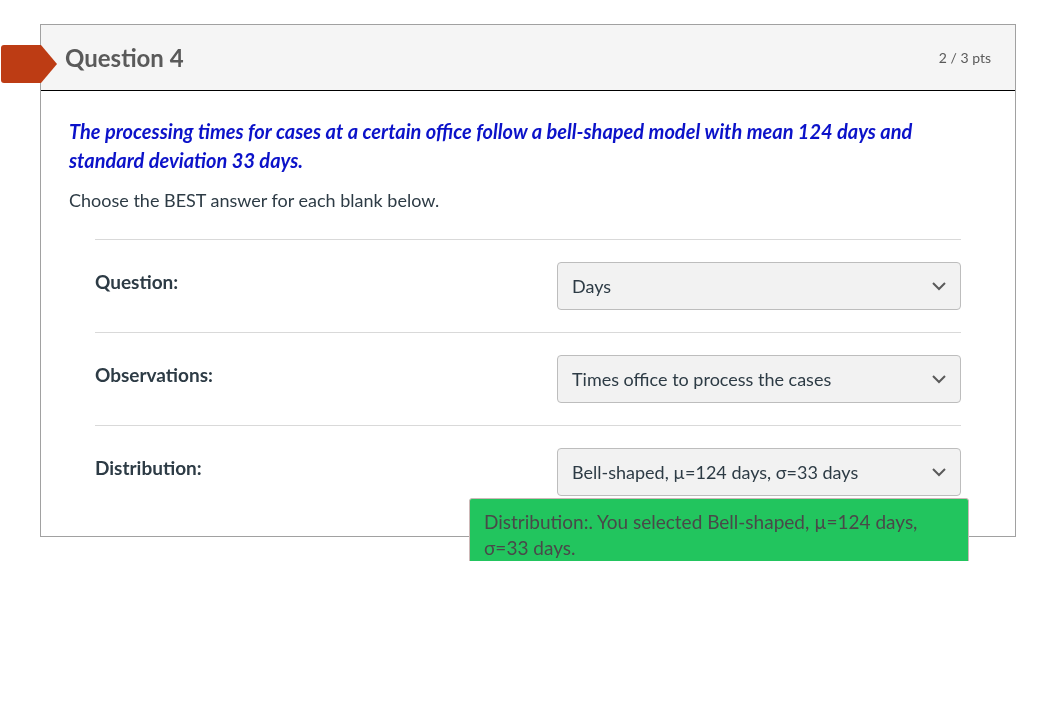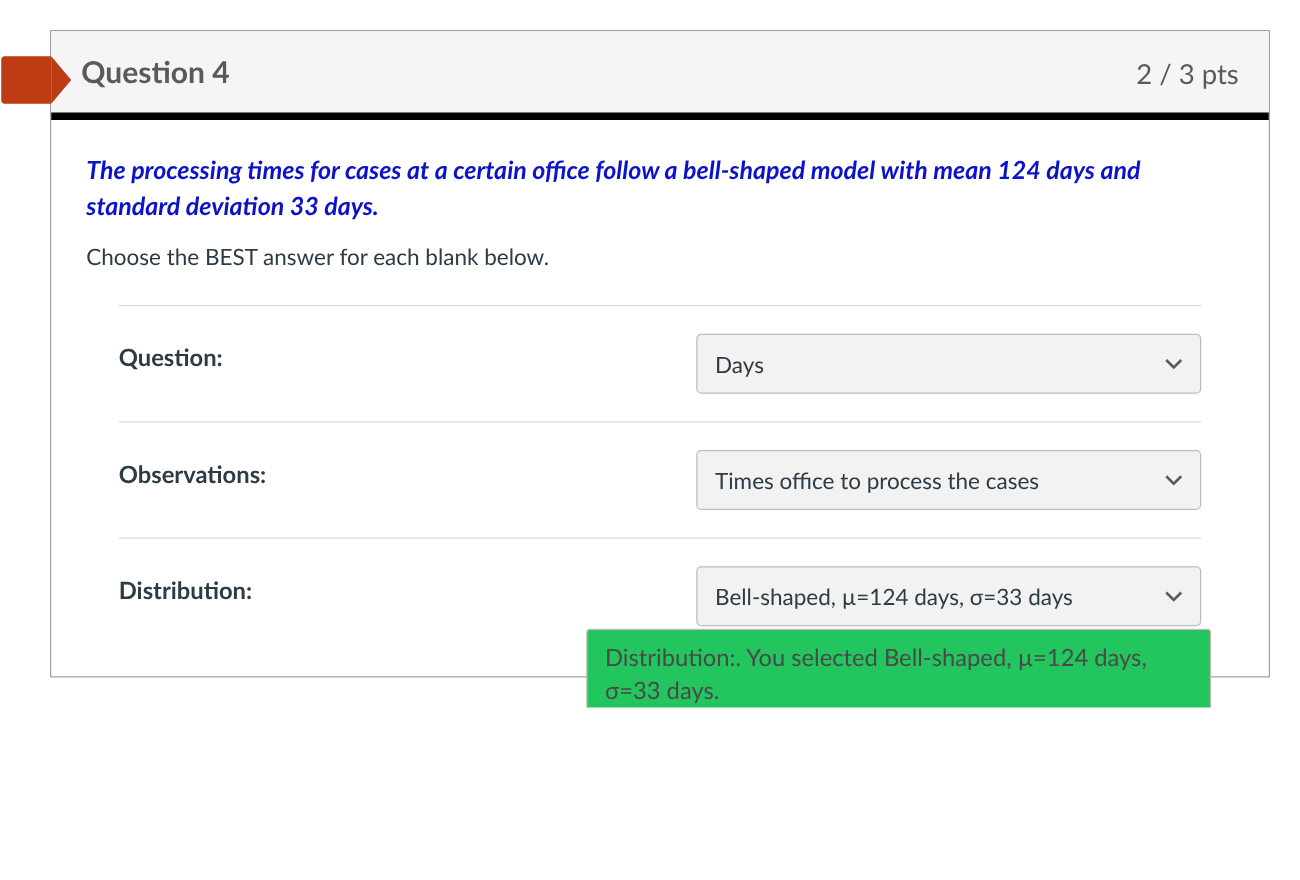--- a/index.html
+++ b/index.html
@@ -33,27 +33,27 @@
     top: 0;
     width: 0;
     height: 0;
     border-top: 19px solid transparent;
     border-bottom: 19px solid transparent;
     border-left: 16px solid #bd3c14;
   }
   .qheader {
     display: flex;
     justify-content: space-between;
-    align-items: flex-end;
+    align-items: center;
     padding: 18px 24px;
     background: #f5f5f5;
-    border-bottom: 6px solid #000000;
+    border-bottom: 1px solid #000000;
   }
   .qtitle { font-size: 24px; font-weight: 700; color: #5a5a5a; }
-  .qpts { font-size: 22px; color: #5a5a5a; }
+  .qpts { font-size: 14px; color: #5a5a5a; }
   .qbody {
     padding: 26px 28px 30px 28px;
     position: relative;
   }
   .prompt-bold {
     color: #0b12c9;
     font-weight: 700;
     font-size: 20px;
     line-height: 1.45;
     margin-bottom: 14px;

